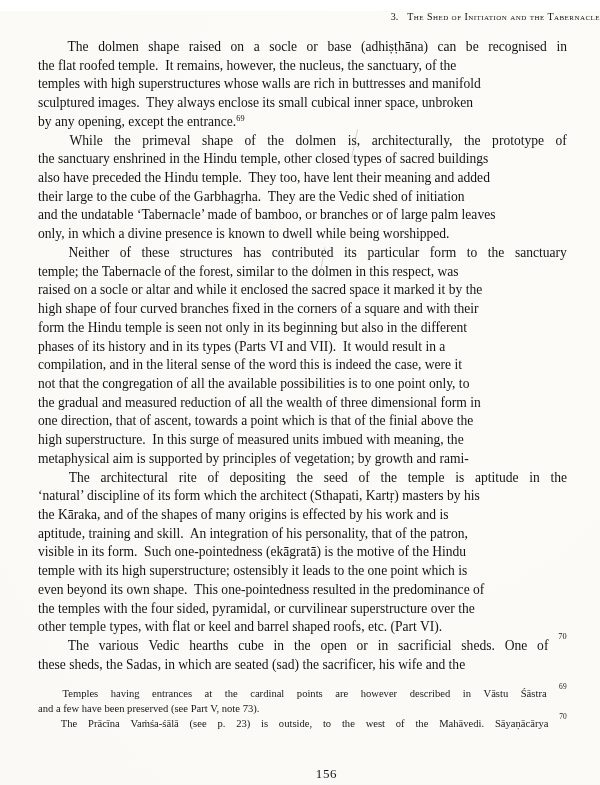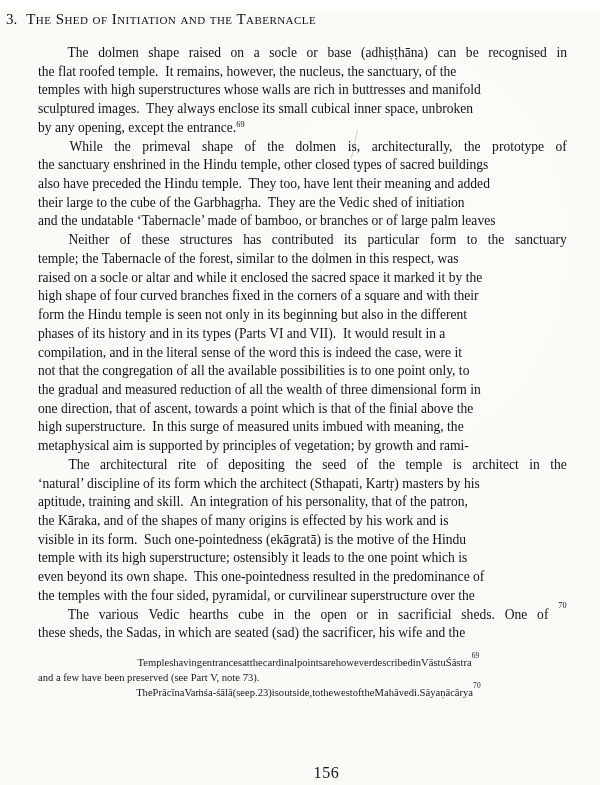--- a/index.html
+++ b/index.html
@@ -23,22 +23,22 @@
     box-sizing: border-box;
     padding: 0;
     background:
       radial-gradient(ellipse at 70% 30%, rgba(250,250,248,0.0) 0%, rgba(245,244,240,0.25) 100%),
       #fcfbf8;
   }
 
   
   .chapter-head {
     margin: 11px 0 0 6px;
-    text-align: left;
-    font-size: 15px;
+    text-align: right;
+    font-size: 10px;
     letter-spacing: 0.45px;
     color: #111;
     font-variant: small-caps;
     white-space: nowrap;
   }
   .chapter-head .num {
     font-variant: normal;
     letter-spacing: 0;
     margin-right: 9px;
   }
@@ -89,40 +89,40 @@
     font-size: 10.6px;
     line-height: 14.6px;
     color: #181818;
     text-align: justify;
   }
   .footnotes .fnote { margin: 0; }
   .footnotes .fnote + .fnote { margin-top: 0.5px; }
   .footnotes .ln { display: block; white-space: nowrap; }
   .footnotes .ln.j {
     display: flex;
-    justify-content: center;
+    justify-content: space-between;
     white-space: nowrap;
   }
   .footnotes .ln.j > span { white-space: pre; }
   .fn-ind { display: inline-block; width: 12px; }
   sup.fnm {
     font-size: 7.4px;
     vertical-align: 4.2px;
     line-height: 0;
     letter-spacing: 0.2px;
   }
 
   
   .folio {
     position: absolute;
     left: 8px;
     right: 0;
     bottom: 14px;
     text-align: center;
-    font-size: 16px;
+    font-size: 13px;
     letter-spacing: 0.6px;
     color: #151515;
     margin-left: 45px;
   }
 
   
   .artifact {
     position: absolute;
     pointer-events: none;
     background: rgba(120,120,120,0.30);
@@ -193,20 +193,21 @@
         </span>
       <span class="ln j">
           <span>also have preceded the Hindu temple.  They too, have lent their meaning and added</span>
         </span>
       <span class="ln j">
           <span>their large to the cube of the Garbhagṛha.  They are the Vedic shed of initiation</span>
         </span>
       <span class="ln j">
           <span>and the undatable ‘Tabernacle’ made of bamboo, or branches or of large palm leaves</span>
         </span>
+      <span class="ln"><span>only, in which a divine presence is known to dwell while being worshipped.</span></span>
     </div>
 
     <div class="para">
       <span class="ln j">
           <span class="ind"></span>
           <span>Neither</span>
           <span>of</span>
           <span>these</span>
           <span>structures</span>
           <span>has</span>
@@ -260,45 +261,46 @@
           <span>architectural</span>
           <span>rite</span>
           <span>of</span>
           <span>depositing</span>
           <span>the</span>
           <span>seed</span>
           <span>of</span>
           <span>the</span>
           <span>temple</span>
           <span>is</span>
-          <span>architect</span>
+          <span>aptitude</span>
           <span>in</span>
           <span>the</span>
         </span>
       <span class="ln j">
           <span>‘natural’ discipline of its form which the architect (Sthapati, Kartṛ) masters by his</span>
         </span>
       <span class="ln j">
+          <span>the Kāraka, and of the shapes of many origins is effected by his work and is</span>
+        </span>
+      <span class="ln j">
           <span>aptitude, training and skill.  An integration of his personality, that of the patron,</span>
         </span>
       <span class="ln j">
-          <span>the Kāraka, and of the shapes of many origins is effected by his work and is</span>
-        </span>
-      <span class="ln j">
           <span>visible in its form.  Such one-pointedness (ekāgratā) is the motive of the Hindu</span>
         </span>
       <span class="ln j">
           <span>temple with its high superstructure; ostensibly it leads to the one point which is</span>
         </span>
       <span class="ln j">
           <span>even beyond its own shape.  This one-pointedness resulted in the predominance of</span>
         </span>
       <span class="ln j">
           <span>the temples with the four sided, pyramidal, or curvilinear superstructure over the</span>
         </span>
+      <span class="ln"><span>other temple types, with flat or keel and barrel shaped roofs, etc. (Part VI).</span></span>
     </div>
 
     <div class="para">
       <span class="ln j">
           <span class="ind"></span>
           <span>The</span>
           <span>various</span>
           <span>Vedic</span>
           <span>hearths</span>
           <span>cube</span>

